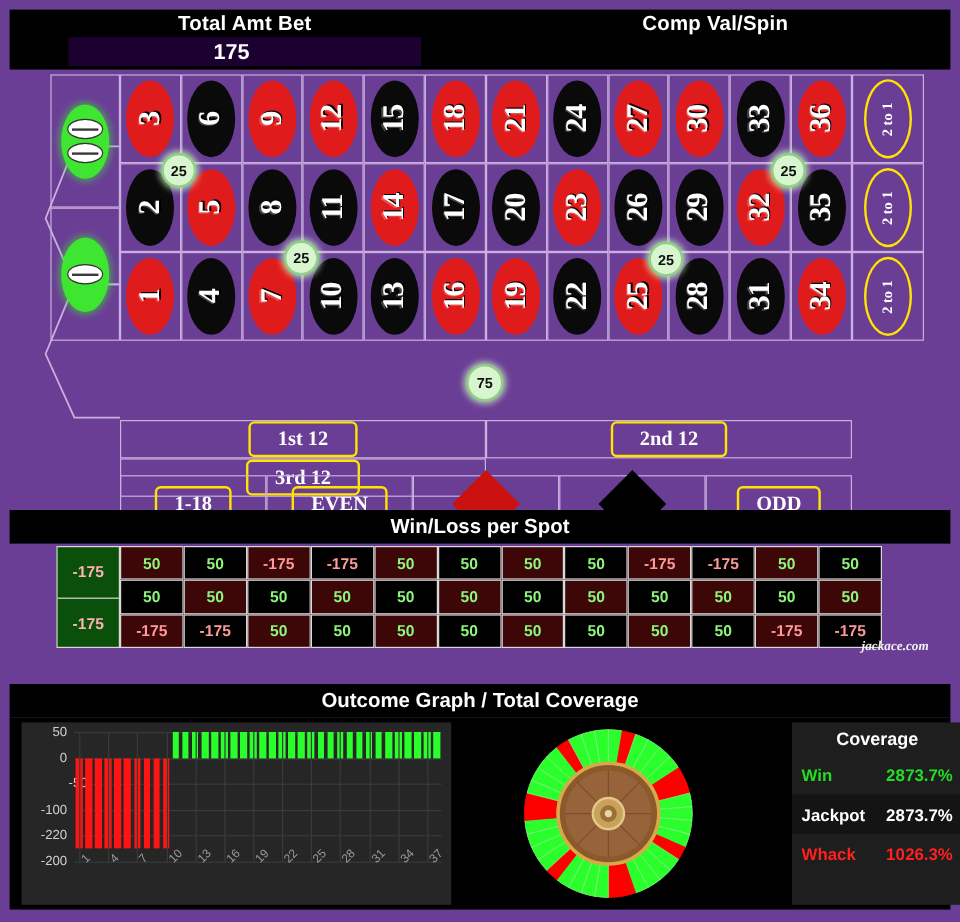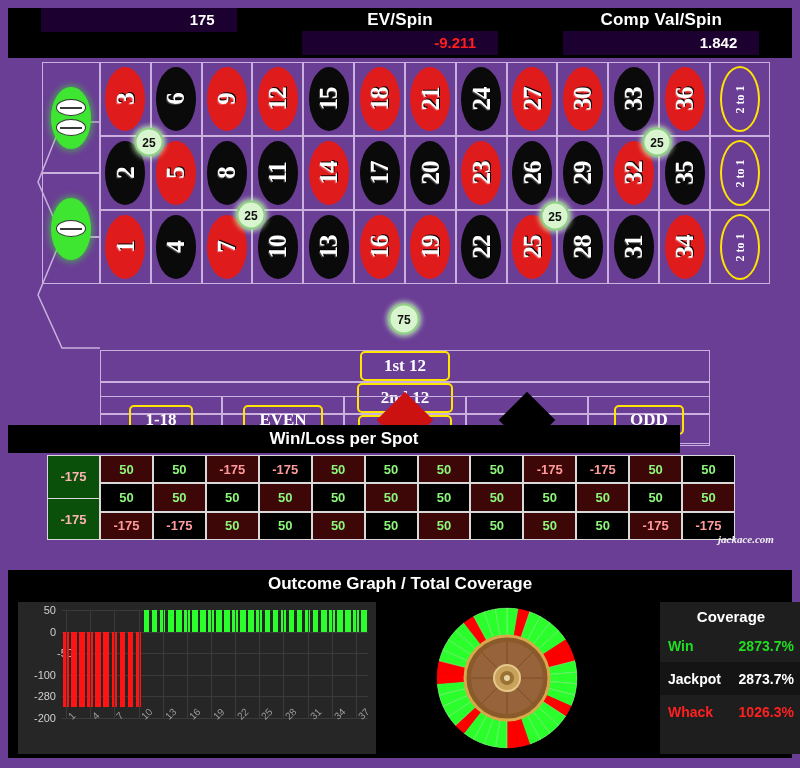--- a/index.html
+++ b/index.html
@@ -4,21 +4,21 @@
 <style>
   html,body{margin:0;padding:0;background:#6b3e96;}
   body{width:800px;height:768px;font-family:"Liberation Sans",sans-serif;overflow:hidden;}
   .app{position:relative;width:800px;height:768px;background:#6b3e96;}
 
   
   .header{position:absolute;left:8px;top:8px;width:784px;height:50px;background:#000;display:flex;}
   .hdr-cell{flex:1;position:relative;color:#fff;}
   .hdr-title{text-align:center;font-size:17px;font-weight:bold;line-height:23px;letter-spacing:.2px;}
   .hdr-valbox{margin:0 auto;width:75%;height:24px;background:#1c0030;}
-  .hdr-val{text-align:right;font-size:15px;font-weight:bold;line-height:24px;padding-right:22px;}
+  .hdr-val{text-align:center;font-size:18px;font-weight:bold;line-height:24px;padding-right:22px;}
   .neg{color:#ff1f1f;}
 
   
   .table-wrap{position:absolute;left:0;top:60px;width:800px;height:340px;}
   .zero-col{position:absolute;left:42px;top:2px;width:58px;height:222px;}
   .zero-cell{position:absolute;left:0;width:58px;border:1px solid #c9b0de;box-sizing:border-box;}
   .zz{top:0;height:111px;}
   .z{top:111px;height:111px;}
   .zero-cell{background:transparent;}
   .oval-green{position:absolute;left:50%;top:50%;transform:translate(-50%,-50%);width:40px;height:62px;border-radius:50%/50%;background:#3ee632;box-shadow:0 0 6px 2px rgba(62,230,50,.55);display:flex;flex-direction:column;align-items:center;justify-content:center;gap:3px;}
@@ -31,41 +31,41 @@
   .oval.red{background:#e01b1b;}
   .oval.black{background:#0a0a0a;}
   .oval span{transform:rotate(-90deg);color:#fff;font-size:25px;font-weight:bold;font-family:"Liberation Serif",serif;letter-spacing:-1px;
     text-shadow:1px 1px 0 #000,-1px -1px 0 rgba(255,255,255,.25);}
 
   .col21{position:absolute;left:710px;top:2px;width:60px;height:222px;display:grid;grid-template-rows:repeat(3,1fr);}
   .c21{border:1px solid #c9b0de;box-sizing:border-box;display:flex;align-items:center;justify-content:center;}
   .c21 .pill{width:36px;height:62px;border:2px solid #ffe400;border-radius:50%;display:flex;align-items:center;justify-content:center;}
   .c21 .pill span{transform:rotate(-90deg);white-space:nowrap;color:#fff;font-size:12px;font-weight:bold;font-family:"Liberation Serif",serif;}
 
-  .dozens{position:absolute;left:100px;top:290px;width:610px;height:46px;display:grid;grid-template-columns:repeat(1,1fr);text-align:right;}
+  .dozens{position:absolute;left:100px;top:290px;width:610px;height:46px;display:grid;grid-template-columns:repeat(2,1fr);text-align:right;}
   .doz{border:1px solid #c9b0de;box-sizing:border-box;display:flex;align-items:center;justify-content:center;position:relative;}
   .doz .lbl{border:2px solid #ffe400;border-radius:5px;padding:3px 22px;color:#fff;font-family:"Liberation Serif",serif;font-weight:bold;font-size:17px;}
 
   .outs{position:absolute;left:100px;top:336px;width:610px;height:48px;display:grid;grid-template-columns:repeat(5,1fr);}
   .out{border:1px solid #c9b0de;box-sizing:border-box;display:flex;align-items:center;justify-content:center;}
   .out .lbl{border:2px solid #ffe400;border-radius:5px;padding:3px 14px;color:#fff;font-family:"Liberation Serif",serif;font-weight:bold;font-size:17px;}
   .dia{width:40px;height:40px;transform:rotate(45deg);}
   .dia.red{background:#cc1111;}
   .dia.black{background:#000;}
 
   .leftlines{position:absolute;left:0px;top:60px;width:100px;height:230px;}
 
   
   .chip{position:absolute;width:25px;height:25px;border-radius:50%;background:#d9f5d0;border:2px solid #8fcf84;
         display:flex;align-items:center;justify-content:center;color:#111;font-size:12px;font-weight:bold;
         box-shadow:0 0 5px 2px rgba(200,255,190,.75);z-index:20;transform:translate(-50%,-50%);}
   .chip.big{width:27px;height:27px;font-size:12px;}
 
   
-  .wl-head{position:absolute;left:8px;top:425px;width:672px;height:28px;background:#000;color:#fff;
+  .wl-head{position:absolute;left:8px;top:425px;width:784px;height:28px;background:#000;color:#fff;
            font-size:17px;font-weight:bold;text-align:center;line-height:28px;}
   .wl-grid{position:absolute;left:47px;top:455px;width:738px;height:85px;}
   .wl-zero{position:absolute;left:0;top:0;width:53px;height:85px;background:#0a4f0a;border:1px solid #d9d9d9;box-sizing:border-box;}
   .wl-zero .half{height:50%;display:flex;align-items:center;justify-content:center;color:#ffb3b3;font-size:13px;font-weight:bold;}
   .wl-zero .half:first-child{border-bottom:1px solid #d9d9d9;}
   .wl-nums{position:absolute;left:53px;top:0;width:635px;height:85px;display:grid;grid-template-columns:repeat(12,1fr);grid-template-rows:repeat(3,1fr);}
   .wl-c{border:1px solid #d9d9d9;box-sizing:border-box;display:flex;align-items:center;justify-content:center;font-size:13px;font-weight:bold;}
   .wl-c.red{background:#3d0707;}
   .wl-c.black{background:#000;}
   .wl-c.win{color:#8cf77a;}
@@ -95,35 +95,27 @@
   .cov-row .n{font-size:14px;font-weight:bold;text-align:right;}
   .cov-row .p{font-size:14px;font-weight:bold;text-align:right;padding-right:8px;}
 </style>
 </head>
 <body>
 
 <div class="app">
 
   <div class="header">
     <div class="hdr-cell">
+      <div class="hdr-title">Total Amt Bet</div>
       <div class="hdr-valbox">
         <div class="hdr-val">175</div>
       </div>
     </div>
     <div class="hdr-cell">
-      <div class="hdr-title">EV/Spin</div>
-      <div class="hdr-valbox">
-        <div class="hdr-val neg">-9.211</div>
-      </div>
-    </div>
-    <div class="hdr-cell">
       <div class="hdr-title">Comp Val/Spin</div>
-      <div class="hdr-valbox">
-        <div class="hdr-val">1.842</div>
-      </div>
     </div>
   </div>
 
   <div class="table-wrap">
 
     <svg class="leftlines" viewBox="0 0 100 230">
       <polyline points="100,2 62,2 38,62 62,117 100,117" fill="none" stroke="#c9b0de" stroke-width="1.5"></polyline>
       <polyline points="100,117 62,117 38,175 62,228 100,228" fill="none" stroke="#c9b0de" stroke-width="1.5"></polyline>
     </svg>
 
@@ -430,21 +422,21 @@
 
   <div class="og-head">Outcome Graph / Total Coverage</div>
   <div class="og-body">
 
     <div class="plot">
       <div id="yticks">
           <div class="ylab" style="position: absolute; left: 0px; width: 38px; top: 8px; margin-right: 0px; right: auto;">50</div>
           <div class="ylab" style="position: absolute; left: 0px; width: 38px; top: 29.6px; margin-right: 0px; right: auto;">0</div>
           <div class="ylab" style="position: absolute; left: 17px; width: 38px; top: 51.2px; margin-right: 0px; right: auto;">-50</div>
           <div class="ylab" style="position: absolute; left: 0px; width: 38px; top: 72.8px; margin-right: 0px; right: auto;">-100</div>
-          <div class="ylab" style="position: absolute; left: 0px; width: 38px; top: 94.4px; margin-right: 0px; right: auto;">-280</div>
+          <div class="ylab" style="position: absolute; left: 0px; width: 38px; top: 94.4px; margin-right: 0px; right: auto;">-220</div>
           <div class="ylab" style="position: absolute; left: 0px; width: 38px; top: 116px; margin-right: 0px; right: auto;">-200</div>
         </div>
       <div class="axis-area" id="axisarea">
           <div class="gl" style="top: 0px;"></div>
           <div class="gl" style="top: 21.6px;"></div>
           <div class="gl" style="top: 43.2px;"></div>
           <div class="gl" style="top: 64.8px;"></div>
           <div class="gl" style="top: 86.4px;"></div>
           <div class="gl" style="top: 108px;"></div>
           <div class="bar neg" style="left: 1.20789px; width: 5.63684px; top: 21.6px; height: 75.6px;"></div>

